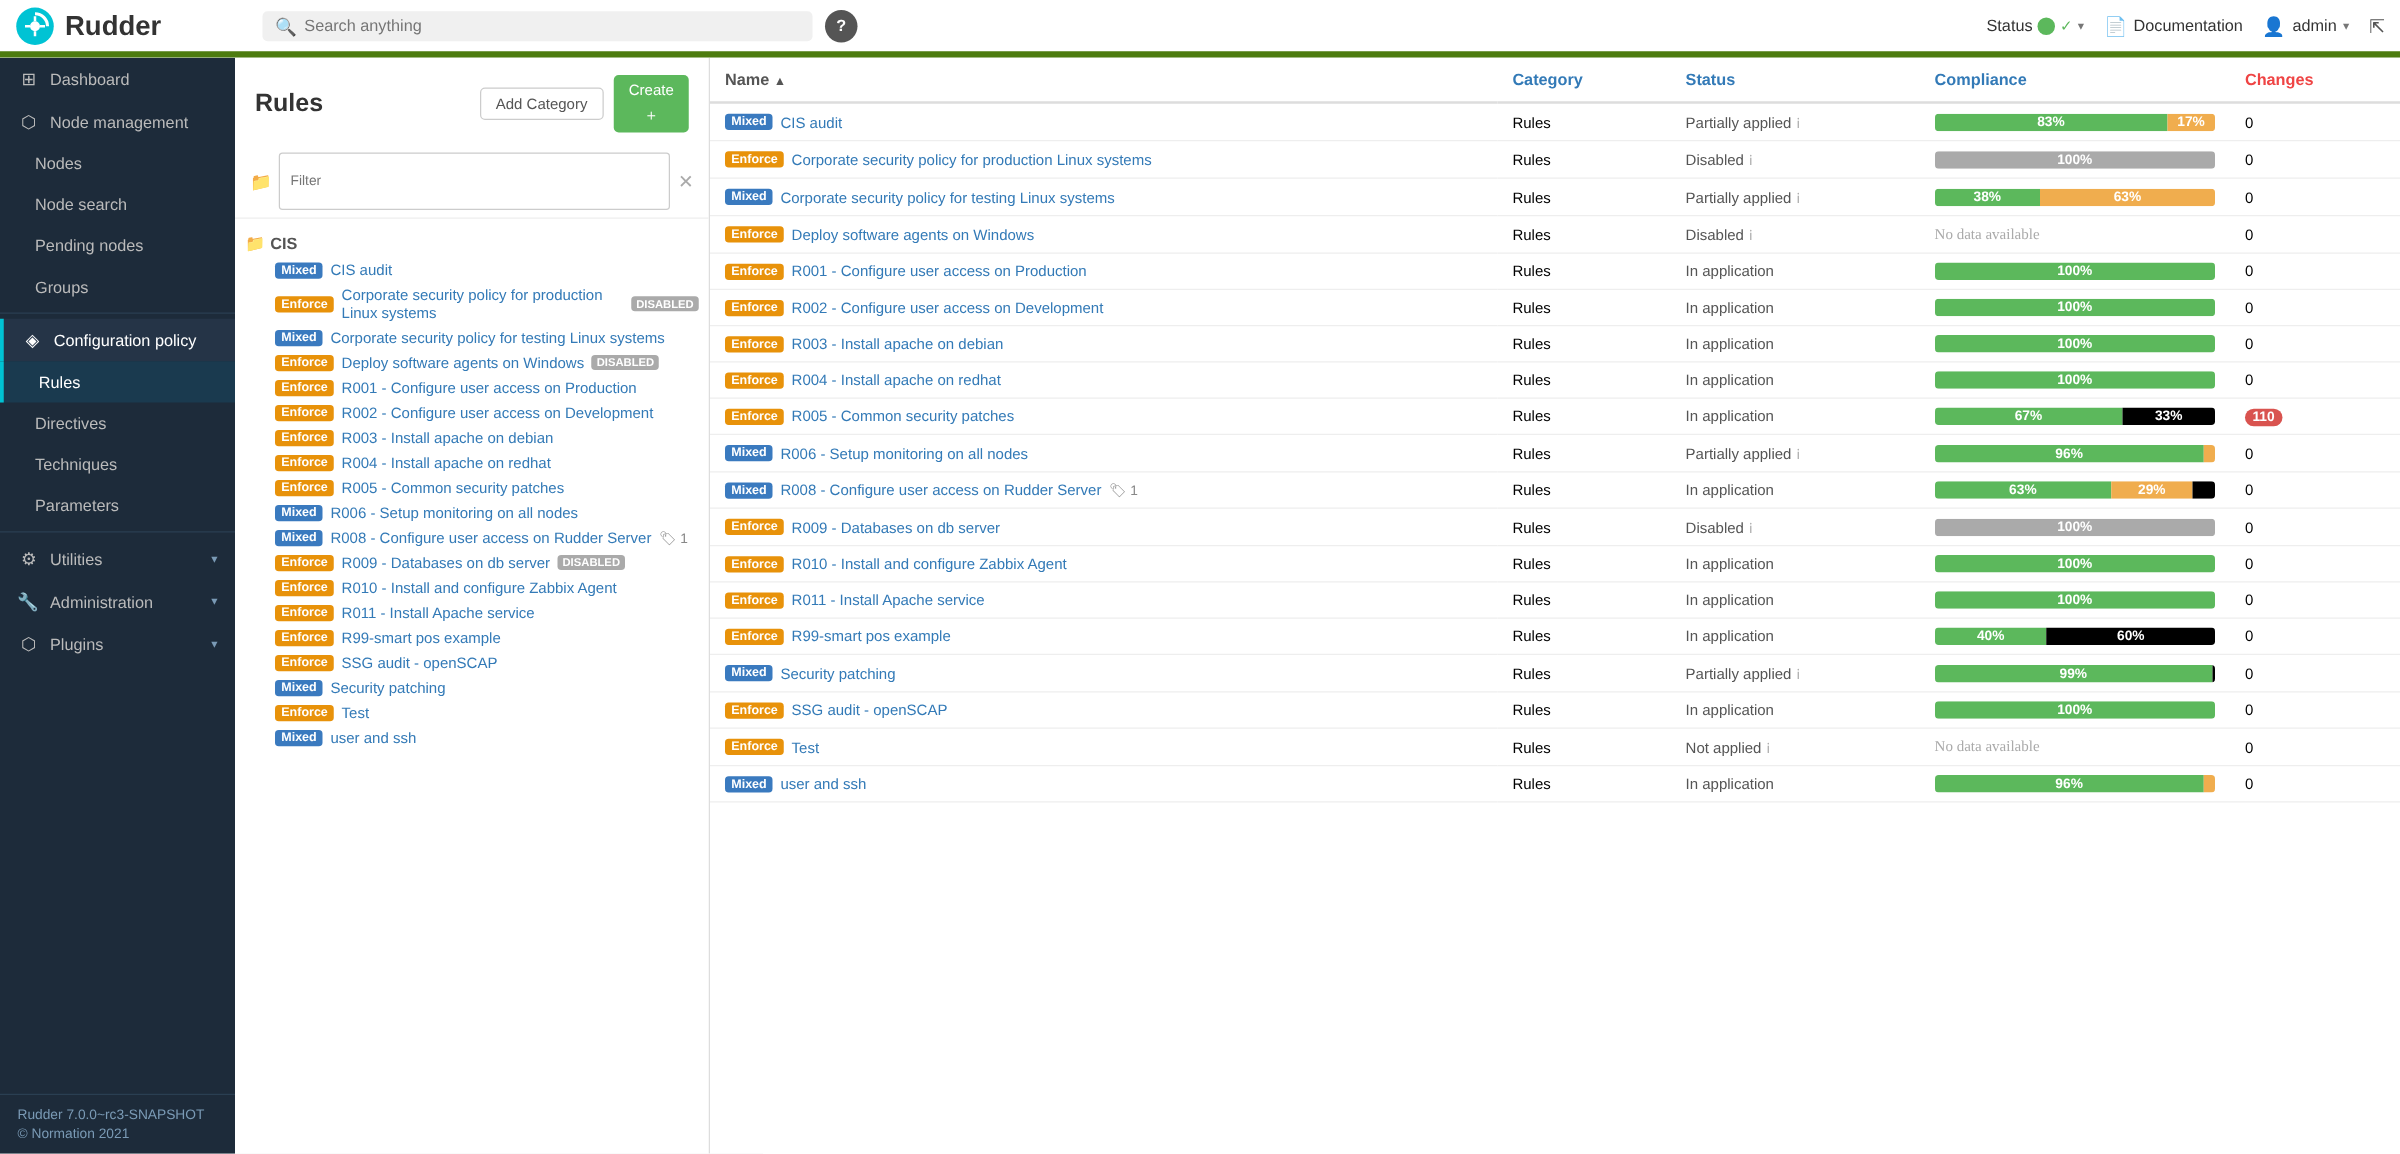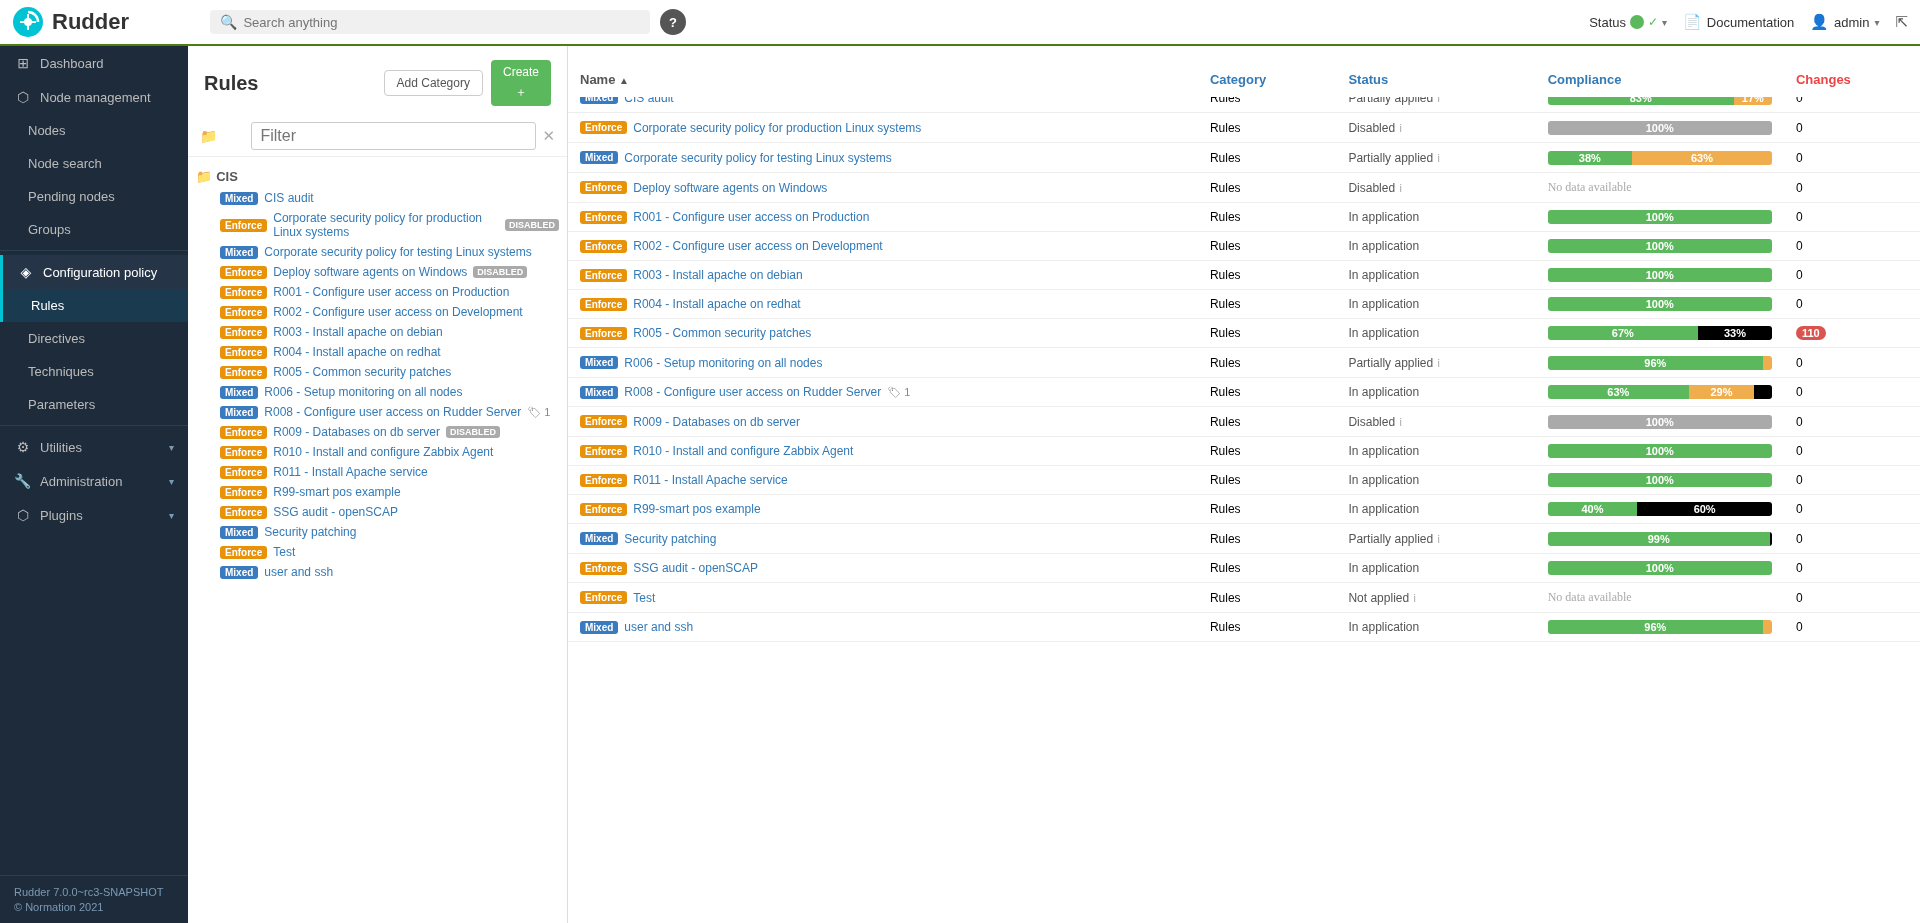--- a/index.html
+++ b/index.html
@@ -1,20 +1,20 @@
 <!DOCTYPE html>
 <html><head>
   <meta charset="utf-8">
   <style>
     * { box-sizing: border-box; margin: 0; padding: 0; }
     body { font-family: 'Segoe UI', Arial, sans-serif; font-size: 13px; background: #f5f5f5; display: flex; flex-direction: column; height: 100vh; overflow: hidden; }
 
     
     .topnav {
-      display: flex; align-items: center; background: #fff; border-bottom: 2px solid #4d7c0f;
+      display: flex; align-items: center; background: #fff; border-bottom: 5px solid #4d7c0f;
       height: 46px; padding: 0 12px; gap: 10px; z-index: 100; flex-shrink: 0;
     }
     .topnav-logo { display: flex; align-items: center; gap: 8px; width: 188px; flex-shrink: 0; }
     .topnav-logo .logo-icon { width: 32px; height: 32px; }
     .topnav-logo .logo-text { font-size: 22px; font-weight: 700; color: #333; }
     .topnav-search { display: flex; align-items: center; background: #f0f0f0; border-radius: 4px; padding: 4px 10px; gap: 6px; flex: 1; max-width: 440px; }
     .topnav-search input { border: none; background: transparent; outline: none; font-size: 13px; width: 100%; color: #555; }
     .topnav-search .search-icon { color: #999; font-size: 14px; }
     .topnav-help { width: 26px; height: 26px; border-radius: 50%; background: #555; color: #fff; display: flex; align-items: center; justify-content: center; font-size: 13px; font-weight: bold; cursor: pointer; }
     .topnav-right { display: flex; align-items: center; gap: 16px; margin-left: auto; }
@@ -49,37 +49,37 @@
 
     
     .left-panel { width: 380px; flex-shrink: 0; background: #fff; border-right: 1px solid #ddd; display: flex; flex-direction: column; overflow: hidden; }
     .left-panel-header { display: flex; align-items: center; justify-content: space-between; padding: 14px 16px 10px; }
     .left-panel-title { font-size: 20px; font-weight: 600; color: #333; }
     .left-panel-actions { display: flex; align-items: center; gap: 8px; }
     .btn-add-cat { padding: 5px 12px; border: 1px solid #ccc; background: #fff; border-radius: 4px; font-size: 12px; color: #555; cursor: pointer; }
     .btn-create { padding: 5px 12px; border: none; background: #5cb85c; border-radius: 4px; font-size: 12px; color: #fff; cursor: pointer; display: flex; align-items: center; gap: 5px; flex-direction: column; }
     .filter-row { padding: 6px 12px; border-bottom: 1px solid #eee; display: flex; align-items: center; gap: 6px; }
     .filter-row .folder-icon { color: #aaa; font-size: 14px; }
-    .filter-row input { flex: 1; border: 1px solid #ccc; border-radius: 3px; padding: 4px 8px; font-size: 16px; outline: none; margin-left: 28px; }
+    .filter-row input { flex: 1; border: 1px solid #ccc; border-radius: 3px; padding: 16px 8px; font-size: 11px; outline: none; }
     .filter-row .clear-btn { background: none; border: none; color: #aaa; cursor: pointer; font-size: 15px; }
     .tree-area { flex: 1; overflow-y: auto; padding: 8px 0; }
     .tree-category { padding: 4px 8px; display: flex; align-items: center; gap: 4px; cursor: pointer; color: #555; font-size: 13px; font-weight: 600; }
     .tree-category .cat-icon { font-size: 13px; color: #888; }
     .tree-item { display: flex; align-items: center; gap: 6px; padding: 3px 8px 3px 32px; cursor: pointer; font-size: 12px; color: #337ab7; }
 
     
     .badge { display: inline-block; padding: 1px 5px; border-radius: 3px; font-size: 10px; font-weight: 700; color: #fff; flex-shrink: 0; }
     .badge-enforce { background: #e8920a; }
     .badge-mixed { background: #3a7abf; }
     .badge-disabled { background: #aaa; font-size: 9px; padding: 1px 4px; color: #fff; border-radius: 3px; }
 
     
     .right-panel { flex: 1; overflow: auto; background: #fff; }
     .rules-table { width: 100%; border-collapse: collapse; }
-    .rules-table thead { position: sticky; top: 16px; background: #fff; z-index: 10; }
+    .rules-table thead { position: sticky; top: 0; background: #fff; z-index: 10; }
     .rules-table th { padding: 10px 12px; text-align: left; font-size: 13px; font-weight: 600; border-bottom: 2px solid #ddd; color: #337ab7; cursor: pointer; white-space: nowrap; }
     .rules-table th.name-col { color: #555; }
     .rules-table th .sort-arrow { font-size: 10px; color: #555; }
     .rules-table td { padding: 7px 12px; border-bottom: 1px solid #eee; font-size: 12px; vertical-align: middle; }
     .name-cell { display: flex; align-items: center; gap: 6px; }
     .name-text { color: #337ab7; cursor: pointer; }
     .tag-icon { font-size: 11px; color: #888; }
 
     
     .compliance-bar { display: flex; height: 14px; border-radius: 3px; overflow: hidden; min-width: 120px; font-size: 11px; }

